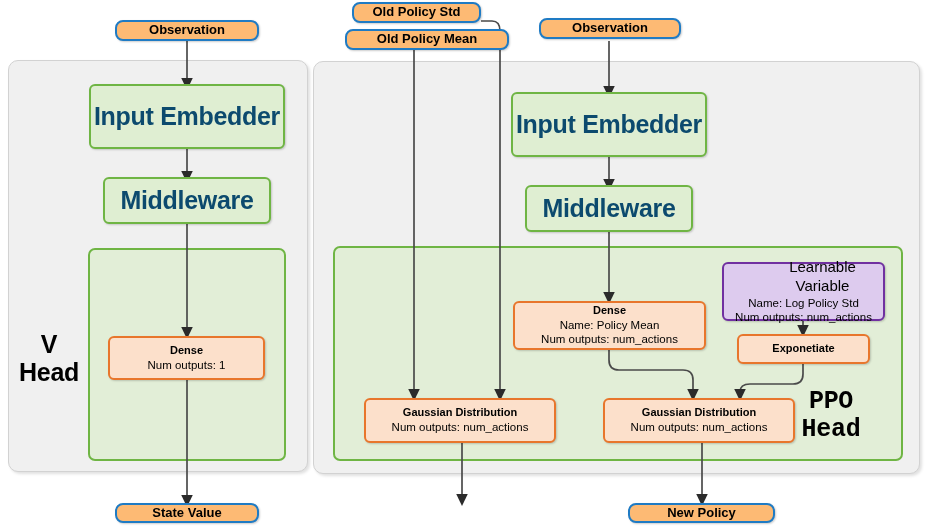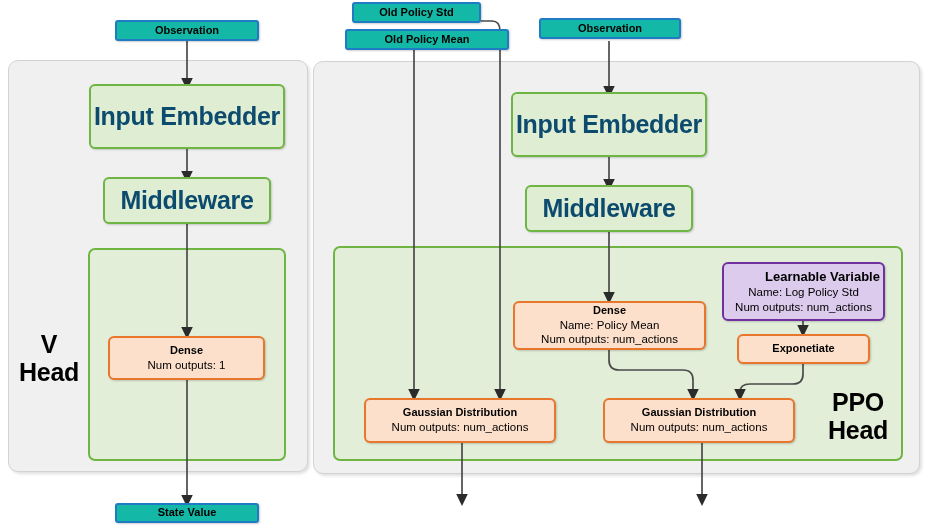--- a/index.html
+++ b/index.html
@@ -70,29 +70,29 @@
   }
   .node-orange .title { font-weight: bold; font-size: 11px; }
   .node-orange .sub { font-size: 11.5px; }
   .node-purple {
     background: #ddcbee;
     border: 2px solid #7030a0;
     box-shadow: 1px 1px 2px rgba(0,0,0,0.18);
     color: #000;
     font-size: 11.5px;
   }
-  .node-purple .title { font-weight: bold; font-size: 13px; margin-left: 38px; }
+  .node-purple .title { font-weight: normal; font-size: 15px; margin-left: 38px; }
   .node-purple .sub { font-size: 11.5px; }
   .node-blue {
-    background: #14b8a6;
+    background: #fdba74;
     border: 2px solid #1f7bc4;
     box-shadow: 1px 1px 2px rgba(0,0,0,0.2);
-    border-radius: 3px;
-    color: #000;
-    font-size: 11px;
+    border-radius: 8px;
+    color: #000;
+    font-size: 13px;
     font-weight: bold;
   }
 
   
   .headlabel {
     position: absolute;
     text-align: center;
     font-weight: bold;
     font-size: 25px;
     color: #000;
@@ -111,21 +111,21 @@
 
   <div class="greengroup" style="left:88px; top:248px; width:194px; height:209px;"></div>
 
   <div class="greengroup" style="left:333px; top:246px; width:566px; height:211px;"></div>
 
   <div class="headlabel" style="left:10px; top:330px; width:78px;">
     <div>V</div>
     <div>Head</div>
   </div>
 
-  <div class="headlabel" style="left:815px; top:388px; width:86px;">
+  <div class="headlabel" style="left:788px; top:388px; width:86px;font-family:Liberation Mono, monospace;">
     <div>PPO</div>
     <div>Head</div>
   </div>
 
   <svg class="wires" viewBox="0 0 931 529" xmlns="http://www.w3.org/2000/svg">
     <defs>
       <marker id="ah" markerWidth="9" markerHeight="9" refX="4.2" refY="4.2" orient="auto" markerUnits="strokeWidth">
         <path d="M0.6,0.8 L7.8,4.2 L0.6,7.6 z" fill="#2b2b2b"></path>
       </marker>
     </defs>
@@ -217,14 +217,17 @@
   <div class="node node-orange" style="left:603px; top:398px; width:192px; height:45px;">
     <span class="title">Gaussian Distribution</span>
     <span class="sub">Num outputs: num_actions</span>
   </div>
 
   <div class="node node-blue" style="left:115px; top:503px; width:144px; height:20px;">
     <span>State Value</span>
   </div>
 
 
+  <div class="node node-blue" style="left:628px; top:503px; width:147px; height:20px;">
+    <span>New Policy</span>
+  </div>
 
 </div>
 
 </body></html>

